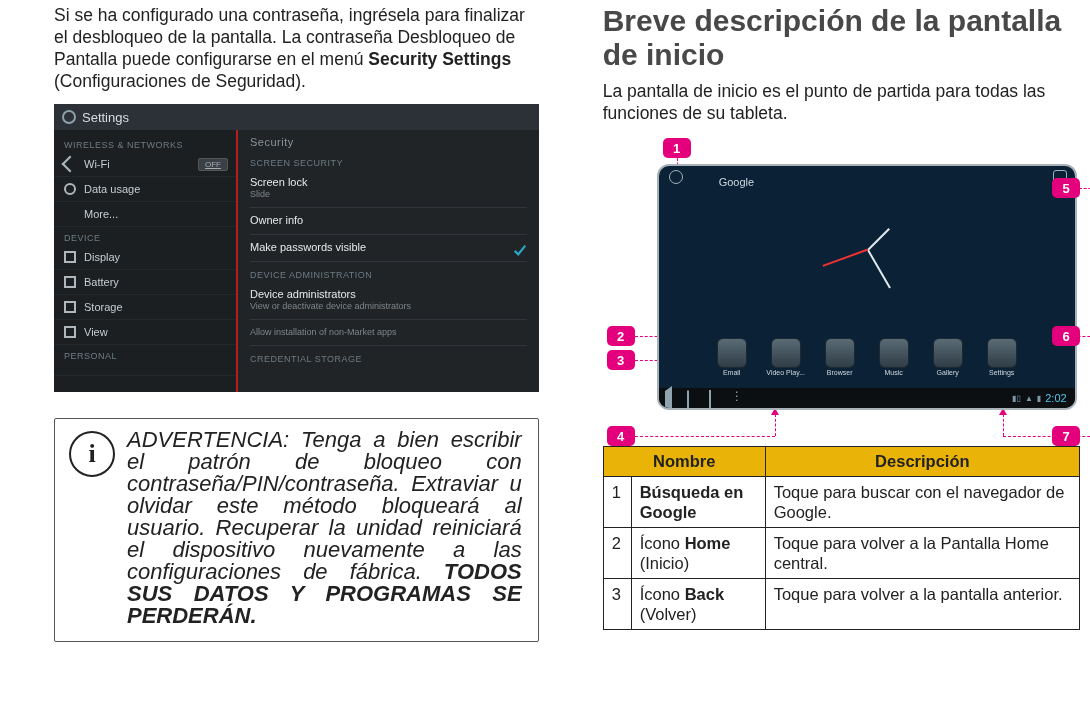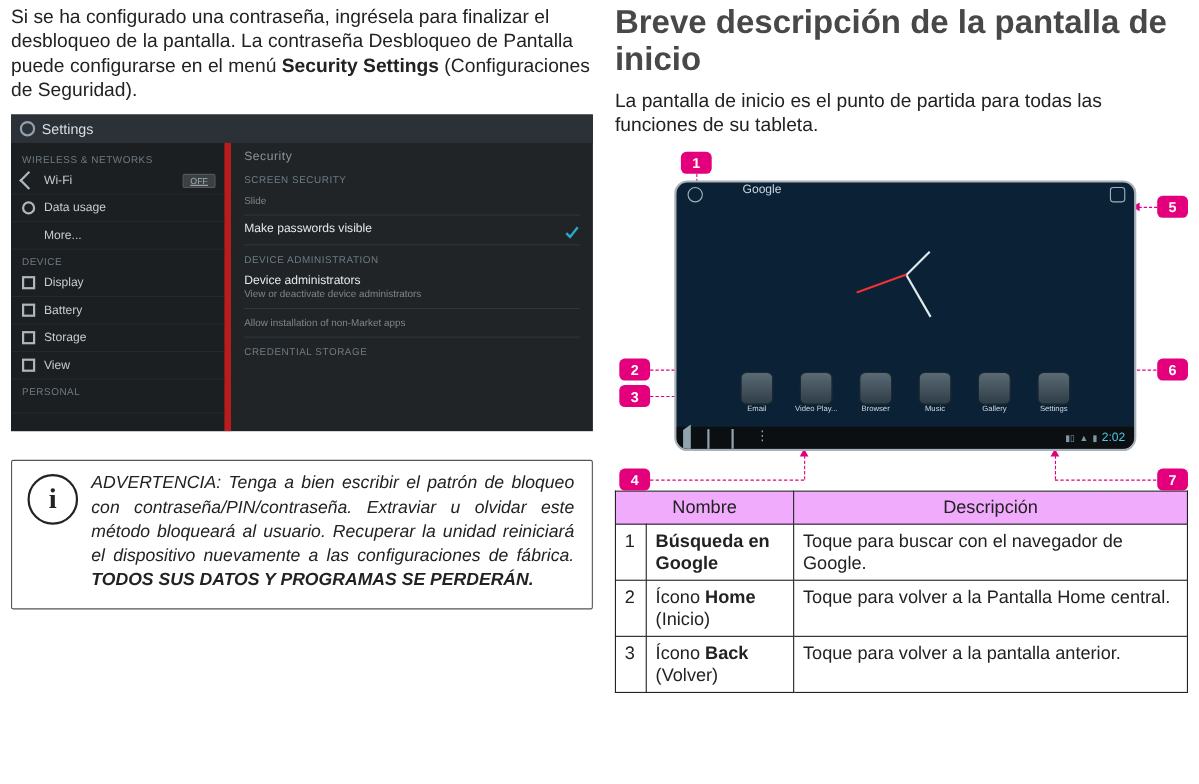--- a/index.html
+++ b/index.html
@@ -1,60 +1,60 @@
 <!DOCTYPE html>
 <html><head>
 <meta charset="utf-8">
 <style>
   * { box-sizing: border-box; margin: 0; padding: 0; }
   body { width: 1090px; height: 713px; font-family: Arial, Helvetica, sans-serif; color: #222; position: relative; }
   .page { display: flex; width: 100%; height: 100%; }
-  .col { padding: 4px 10px 0 10px; }
+  .col { padding: 4px 10px 0 10px; margin-left: 44px; }
   .col-left { width: 549px; }
   .col-right { width: 541px; }
 
   
   .intro { font-size: 17.5px; line-height: 22px; }
   .intro b { font-weight: 700; }
 
   .settings-shot { margin-top: 12px; width: 100%; height: 288px; background: #202427; color: #cfd3d6; font-size: 10px; position: relative; overflow: hidden; }
   .settings-top { height: 26px; background: #2b3136; display: flex; align-items: center; padding: 0 8px; gap: 6px; }
   .gear-ico { width: 14px; height: 14px; border: 2px solid #8fa0ad; border-radius: 50%; position: relative; display:inline-block;}
   .settings-top .lbl { font-size: 13px; color:#d6dde2; }
   .settings-body { display: flex; height: calc(100% - 26px); }
-  .settings-side { width: 200px; background: #1b1f22; border-right:6px solid #b91c1c; padding: 4px 0; }
+  .settings-side { width: 184px; background: #1b1f22; border-right:2px solid #b91c1c; padding: 4px 0; }
   .sect-h { color: #6e7b84; font-size: 9px; letter-spacing: .5px; padding: 6px 10px 2px; }
   .srow { display:flex; align-items:center; gap:8px; padding: 6px 10px; color:#c6ccd1; border-bottom:1px solid #23282c; font-size:11px; position:relative;}
   .srow .mini-ico { width:12px; height:12px; display:inline-block; }
   .wifi-i { border-left:2px solid #aeb7bd; border-bottom:2px solid #aeb7bd; width:10px;height:10px; transform:rotate(45deg);}
   .dot-i { width:10px;height:10px;border:2px solid #aeb7bd;border-radius:50%;}
   .sq-i { width:10px;height:10px;border:2px solid #aeb7bd;}
   .tri-i { width:0;height:0;border-left:5px solid transparent;border-right:5px solid transparent;border-bottom:9px solid #aeb7bd;}
   .off-pill { position:absolute; right:8px; background:#3a4146;border:1px solid #555; color:#aaa; font-size:8px; padding:1px 6px; border-radius:2px;text-decoration:underline;}
   .settings-main { flex:1; padding: 2px 12px; }
   .m-sect { color:#6e7b84; font-size:9px; letter-spacing:.5px; padding:8px 0 2px; }
   .m-row { padding:6px 0 8px; border-bottom:1px solid #2f353a; position:relative;}
   .m-row .t { color:#e4e8eb; font-size:11px; }
   .m-row .s { color:#7d868d; font-size:9px; margin-top:1px; }
   .chk { position:absolute; right:0; top:8px; width:14px;height:14px; }
   .chk svg { width:14px;height:14px; }
 
   .warn-box { margin-top: 26px; border: 1.5px solid #555; border-radius: 2px; padding: 10px 16px 14px 14px; display:flex; gap:12px; }
   .warn-ico { flex:0 0 46px; height:46px; border:2.5px solid #222; border-radius:50%; display:flex; align-items:center; justify-content:center; margin-top:2px;}
   .warn-ico span { font-family: Georgia, serif; font-weight:700; font-size:26px; }
-  .warn-txt { font-style: italic; font-size:16px; line-height:22px; text-align: justify; }
+  .warn-txt { font-style: italic; font-size:22px; line-height:22px; text-align: justify; }
   .warn-txt b { font-weight:700; }
 
   
   .h1 { font-family: "Century Gothic", "Trebuchet MS", Arial, sans-serif; font-weight:700; color:#484848; font-size:30px; line-height:34px; margin-bottom:8px;}
   .sub { font-size:17.5px; line-height:22px; margin-bottom:14px; }
 
   .home-wrap { position:relative; width:100%; height:302px; }
   .tablet { position:absolute; left:54px; top:26px; width:420px; height:246px; border:2px solid #a9b2b8; border-radius:12px; background:#0b2136; overflow:hidden;}
-  .tab-top { height:22px; display:flex; align-items:flex-start; padding:0 8px 0 60px; gap:6px;}
+  .tab-top { height:22px; display:flex; align-items:flex-end; padding:0 8px 0 60px; gap:6px;}
   .g-lbl { color:#cdd7dd; font-size:11px; }
   .tab-mid { height: calc(100% - 22px - 54px - 20px); position:relative;}
   .clock { position:relative; width:110px;height:110px; left:154px; top:6px; }
   .hand { position:absolute; background:#dfe9ee; left:50%; top:50%; transform-origin:left center; height:2px; }
   .hand.hr { width:30px; transform:rotate(-45deg);}
   .hand.mn { width:44px; transform:rotate(60deg);}
   .hand.sc { width:48px; background:#e33; height:1.5px; transform:rotate(160deg);}
   .dock { position:absolute; bottom:20px; left:0; right:0; height:54px; display:flex; justify-content:center; gap:10px; padding:4px 0;}
   .app { width:44px; display:flex; flex-direction:column; align-items:center; gap:1px;}
   .app .i { width:30px;height:30px; border-radius:6px; background:linear-gradient(#5a6b75,#2f3d46); border:1px solid #1d2930;}
@@ -82,21 +82,21 @@
   .leader { position:absolute; border:0; }
   .hline { border-top:1.5px dashed #e4007d; height:0;}
   .vline { border-left:1.5px dashed #e4007d; width:0;}
   .arrow { position:absolute; width:0;height:0; }
   .ar-d { border-left:4px solid transparent;border-right:4px solid transparent;border-top:7px solid #e4007d;}
   .ar-l { border-top:4px solid transparent;border-bottom:4px solid transparent;border-right:7px solid #e4007d;}
   .ar-u { border-left:4px solid transparent;border-right:4px solid transparent;border-bottom:7px solid #e4007d;}
 
   
   .rtable { width:100%; border-collapse: collapse; margin-top: 6px; font-size:16.5px;}
-  .rtable th { background:#f0abfc; font-weight:400; padding:5px 8px; border:1.2px solid #222;}
+  .rtable th { background:#eab308; font-weight:700; padding:5px 8px; border:1.2px solid #222;}
   .rtable td { border:1.2px solid #222; padding:5px 8px; vertical-align:top; line-height:20px;}
   .rtable td.num { width:28px; text-align:left;}
   .rtable td.name { width:134px;}
   .rtable b { font-weight:700;}
 </style>
 </head>
 <body>
 
 <div class="page">
   <div class="col col-left">
@@ -143,21 +143,25 @@
               <span>View</span>
             </div>
           <div class="sect-h">PERSONAL</div>
           <div class="srow"></div>
 
         </div>
         <div class="settings-main">
           <div class="m-sect" style="color:#8a949b;font-size:11px;padding-top:4px;">Security</div>
           <div class="m-sect">SCREEN SECURITY</div>
           <div class="m-row">
+              <div class="t">Screen lock</div>
               <div class="s">Slide</div>
+            </div>
+          <div class="m-row">
+              <div class="t">Owner info</div>
             </div>
           <div class="m-row">
               <div class="t">Make passwords visible</div>
               <span class="chk"><svg viewBox="0 0 16 16">
                   <polyline points="2,9 6,13 14,3" fill="none" stroke="#2aa7c9" stroke-width="2.5"></polyline>
                 </svg></span>
             </div>
           <div class="m-sect">DEVICE ADMINISTRATION</div>
           <div class="m-row">
               <div class="t">Device administrators</div>

